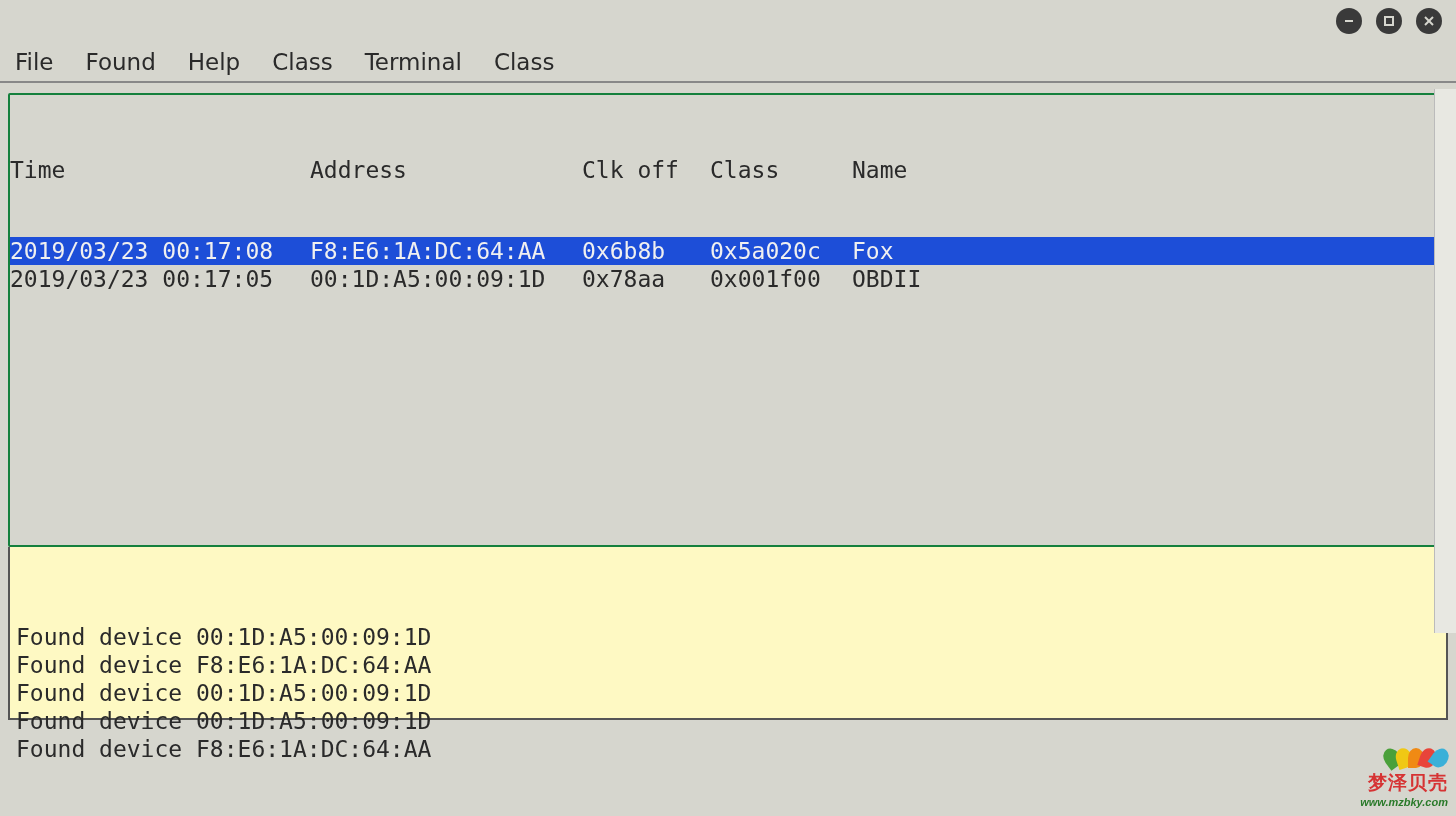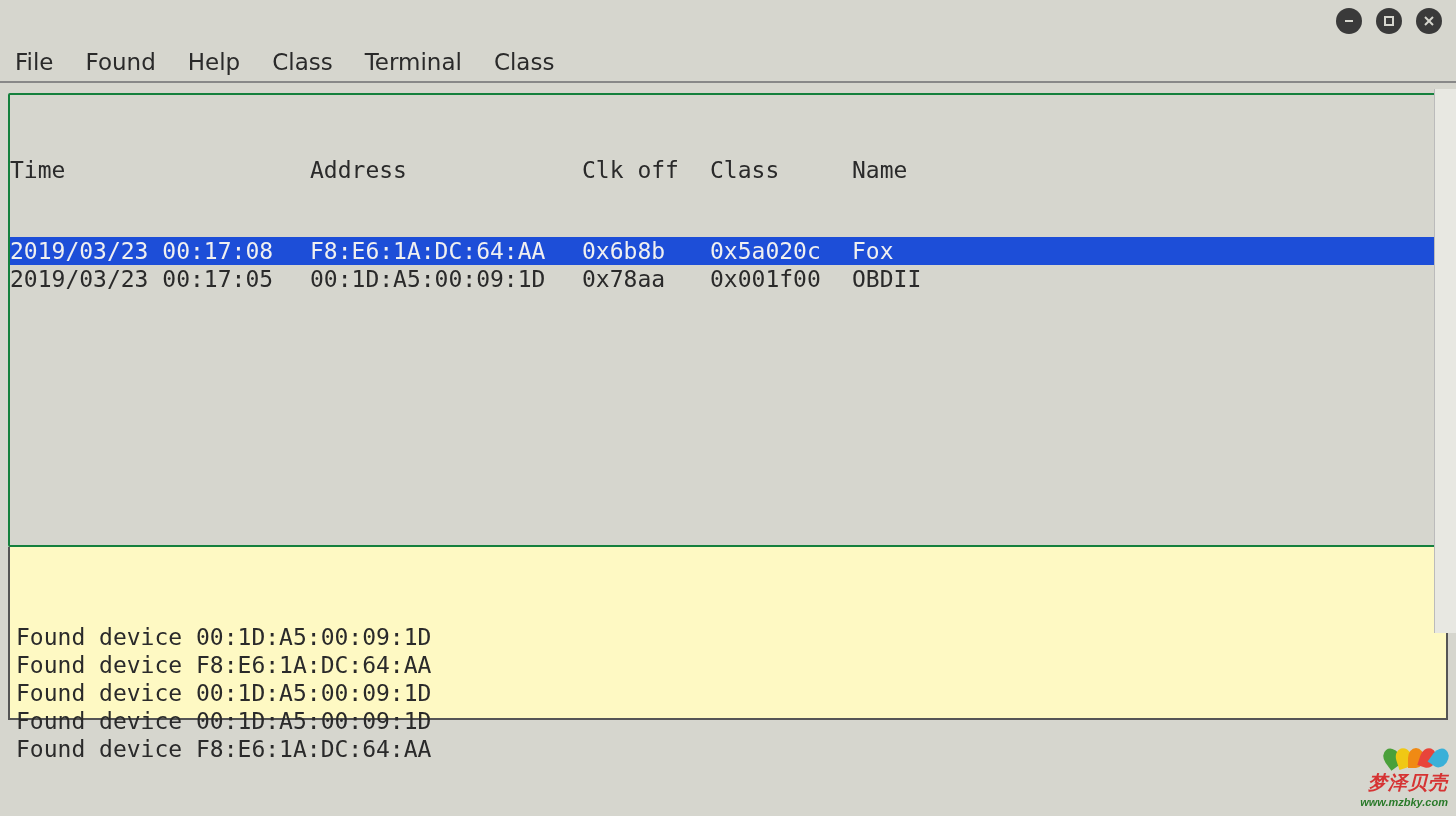--- a/index.html
+++ b/index.html
@@ -132,21 +132,20 @@
       height: 20px;
       border-radius: 50% 50% 50% 0;
       display: inline-block;
       margin-left: -4px;
     }
     .watermark-cn {
       font-size: 19px;
       font-weight: bold;
       color: #d63333;
       letter-spacing: 1px;
-      font-style: italic;
     }
     .watermark-url {
       font-size: 11px;
       color: #2a7a2a;
       font-weight: bold;
       font-style: italic;
     }
   </style>
 </head>
 <body>

